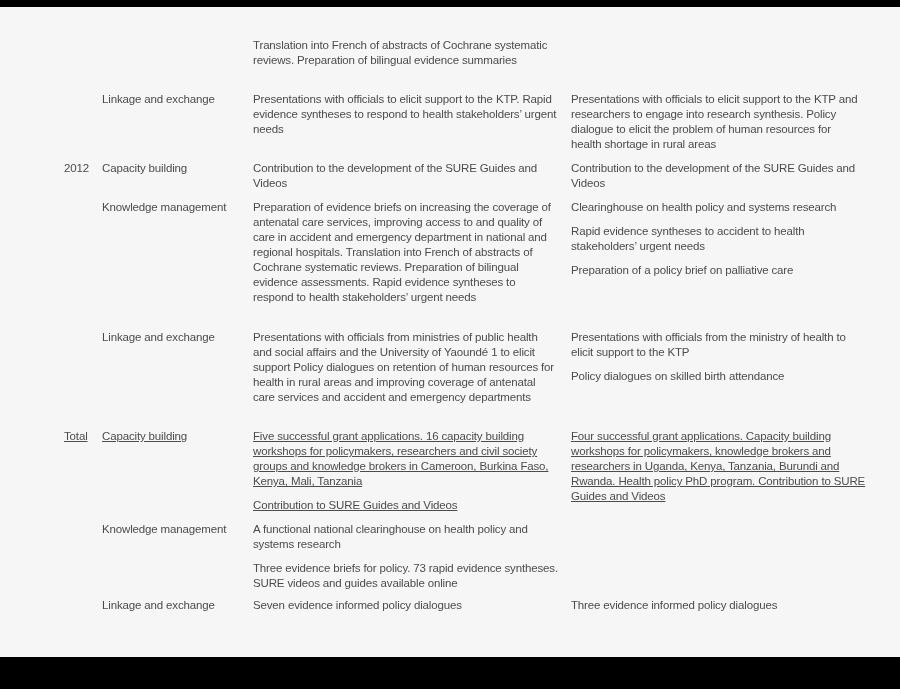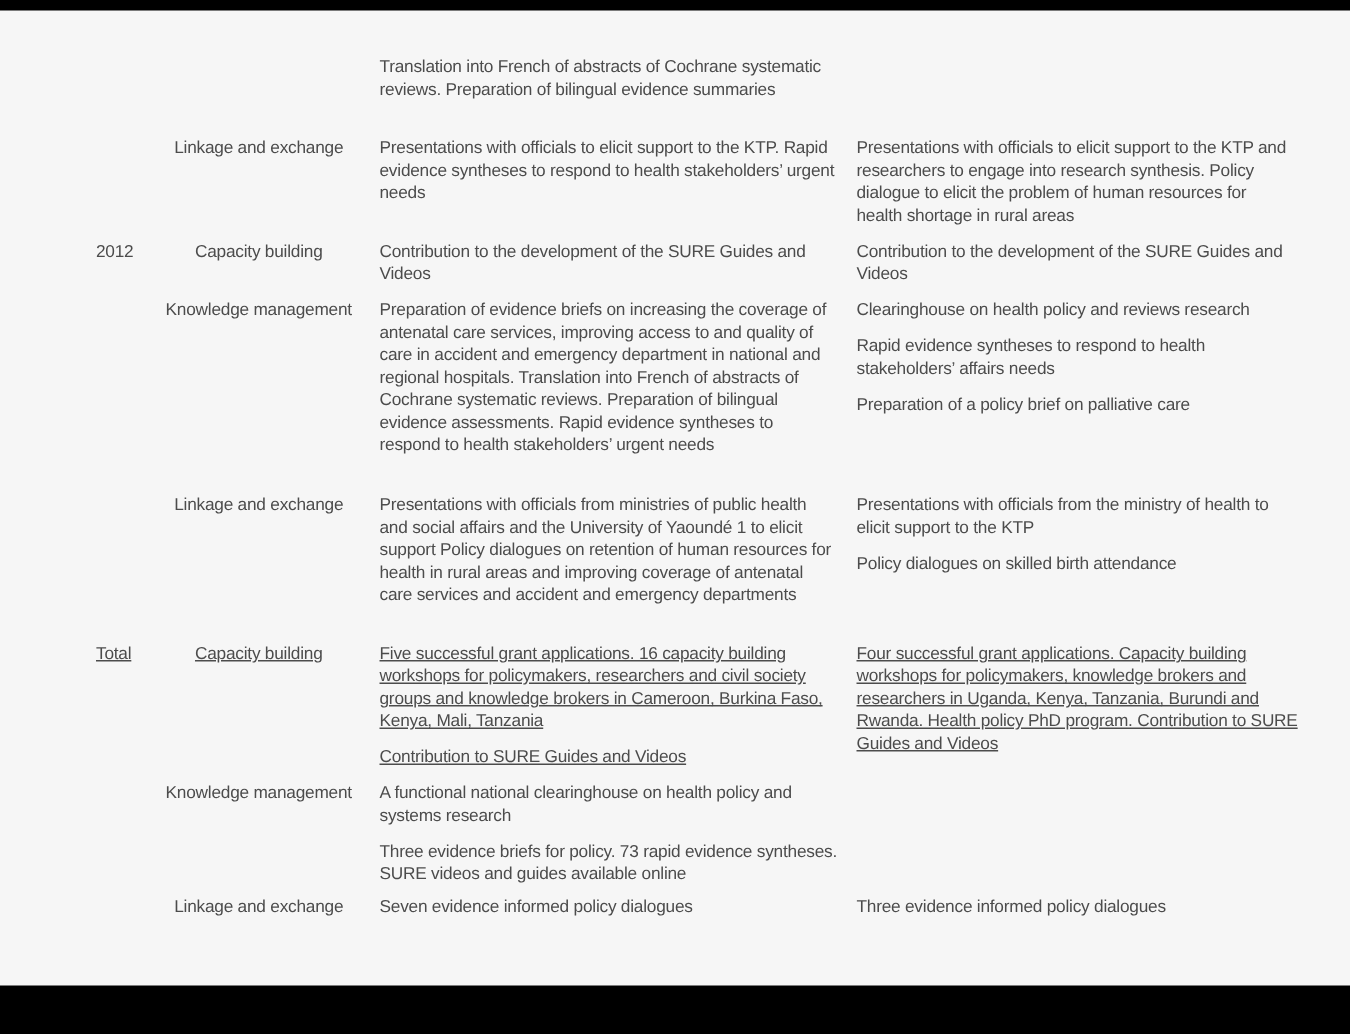--- a/index.html
+++ b/index.html
@@ -36,21 +36,21 @@
     width: 810px;
     display: grid;
     grid-template-columns: 38px 151px 318px 303px;
     color: #4c4c4c;
     font-size: 11.5px;
     line-height: 15px;
     letter-spacing: -0.15px;
   }
   .cell { overflow: visible; }
   .cell-year { padding-right: 8px; }
-  .cell-category { padding-right: 10px; text-align: center; }
+  .cell-category { padding-right: 10px; }
   .cell-col-a { padding-right: 15px; }
   .cell-col-b { padding-right: 8px; }
   .cell p { margin: 0 0 9px 0; }
   .cell p:last-child { margin-bottom: 0; }
 </style>
 </head>
 <body style="background: rgb(246, 246, 246);">
 
 <div class="edge-bar" id="bar-top" style="background: rgb(0, 0, 0);"></div>
 <div class="edge-bar" id="bar-bottom" style="background: rgb(0, 0, 0);"></div>
@@ -84,22 +84,22 @@
         <p>Contribution to the development of the SURE Guides and Videos</p>
       </div>
     </div>
     <div class="trow" style="top: 200px; color: rgb(76, 76, 76);">
       <div class="cell cell-year"></div>
       <div class="cell cell-category">Knowledge management</div>
       <div class="cell cell-col-a">
         <p>Preparation of evidence briefs on increasing the coverage of antenatal care services, improving access to and quality of care in accident and emergency department in national and regional hospitals. Translation into French of abstracts of Cochrane systematic reviews. Preparation of bilingual evidence assessments. Rapid evidence syntheses to respond to health stakeholders’ urgent needs</p>
       </div>
       <div class="cell cell-col-b">
-        <p>Clearinghouse on health policy and reviews research</p>
-        <p>Rapid evidence syntheses to respond to health stakeholders’ affairs needs</p>
+        <p>Clearinghouse on health policy and systems research</p>
+        <p>Rapid evidence syntheses to accident to health stakeholders’ urgent needs</p>
         <p>Preparation of a policy brief on palliative care</p>
       </div>
     </div>
     <div class="trow" style="top: 330px; color: rgb(76, 76, 76);">
       <div class="cell cell-year"></div>
       <div class="cell cell-category">Linkage and exchange</div>
       <div class="cell cell-col-a">
         <p>Presentations with officials from ministries of public health and social affairs and the University of Yaoundé 1 to elicit support Policy dialogues on retention of human resources for health in rural areas and improving coverage of antenatal care services and accident and emergency departments</p>
       </div>
       <div class="cell cell-col-b">

